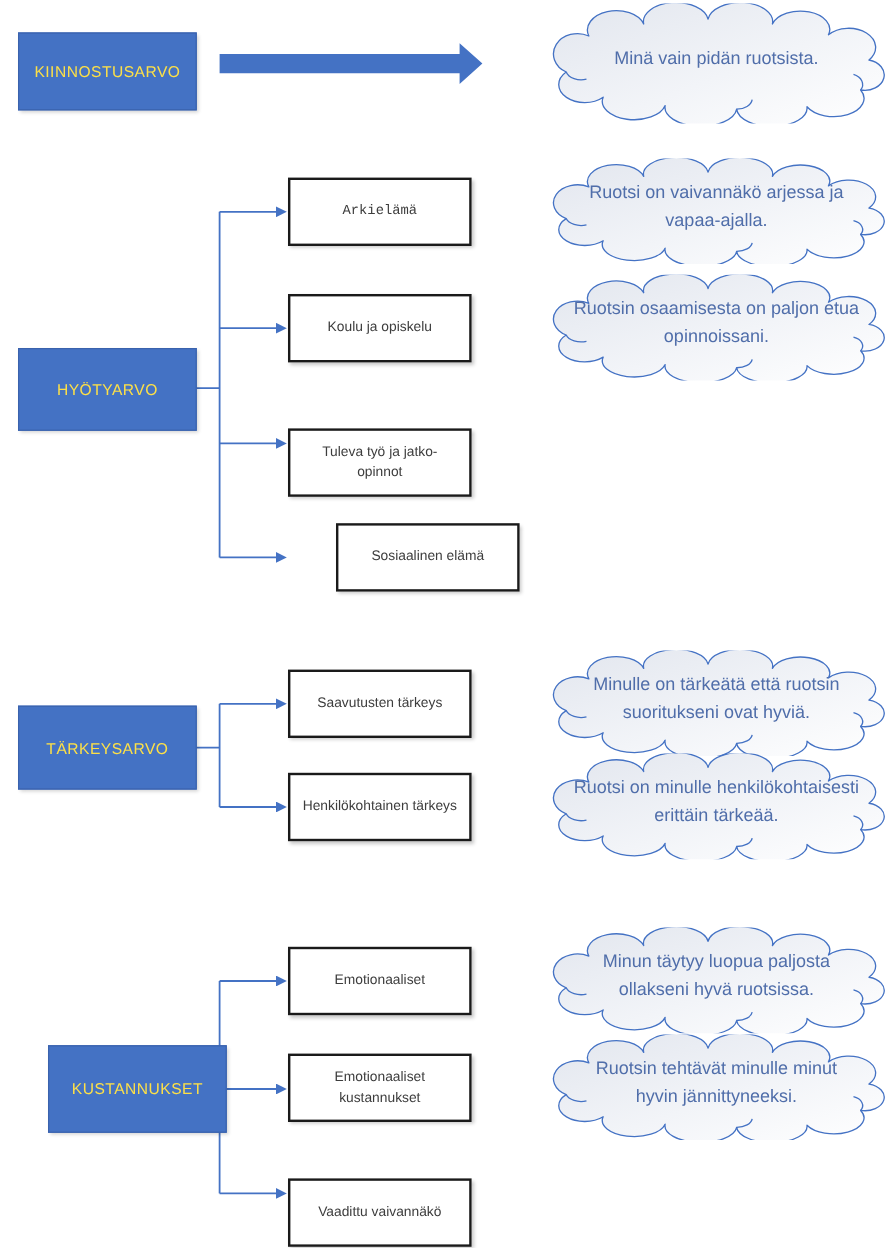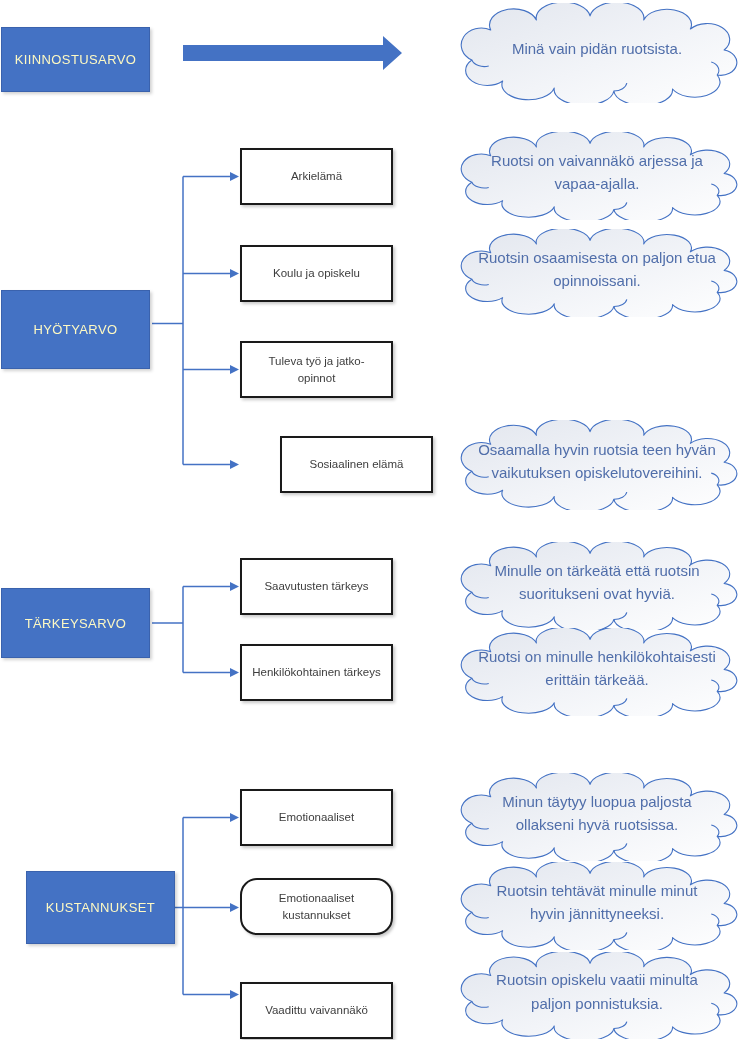--- a/index.html
+++ b/index.html
@@ -2,25 +2,25 @@
 <html><head>
 <meta charset="utf-8">
 <style>
   html,body { margin:0; padding:0; background:#ffffff; }
   .canvas {
     position:relative; width:746px; height:1040px; background:#ffffff;
     font-family:"Liberation Sans", sans-serif; overflow:hidden;
   }
   .overlay { position:absolute; left:0; top:0; width:746px; height:1040px; pointer-events:none; }
   .bluebox {
-    position:absolute; left:1px; width:149px; box-sizing:border-box;
+    position:absolute; left:15px; width:149px; box-sizing:border-box;
     background:#4472C4; border:1px solid #3a62ad;
     box-shadow:2px 2px 3px rgba(0,0,0,0.18);
     display:flex; align-items:center; justify-content:center;
-    color:#fef9c3; font-size:13px; letter-spacing:0.4px; text-align:center;
+    color:#fde047; font-size:13px; letter-spacing:0.4px; text-align:center;
   }
   .wbox {
     position:absolute; left:240px; width:153px; height:57px; box-sizing:border-box;
     background:#ffffff; border:2px solid #1a1a1a;
     box-shadow:2px 2px 3px rgba(0,0,0,0.22);
     display:flex; align-items:center; justify-content:center;
     text-align:center; font-size:11.5px; line-height:1.45; color:#3d3d3d;
     padding:2px 10px;
   }
   .cloud { position:absolute; left:448px; width:298px; }
@@ -96,52 +96,52 @@
       <line x1="183" y1="817.5" x2="183" y2="994.5"></line>
       <line x1="183" y1="817.5" x2="231" y2="817.5" marker-end="url(#arr)"></line>
       <line x1="183" y1="907.5" x2="231" y2="907.5" marker-end="url(#arr)"></line>
       <line x1="183" y1="994.5" x2="231" y2="994.5" marker-end="url(#arr)"></line>
     </g>
   </svg>
 
   <div class="bluebox" style="top:27px; height:65px;">
     <span>KIINNOSTUSARVO</span>
   </div>
-  <div class="bluebox" style="top:290px; height:79px;">
+  <div class="bluebox" style="top:290px; height:69px;">
     <span>HYÖTYARVO</span>
   </div>
   <div class="bluebox" style="top:588px; height:70px;">
     <span>TÄRKEYSARVO</span>
   </div>
   <div class="bluebox" style="top:871px; height:73px;margin-left:25px;">
     <span>KUSTANNUKSET</span>
   </div>
 
-  <div class="wbox" style="top:148px;">
+  <div class="wbox" style="top:148px;font-family:Liberation Mono, monospace;">
     <span>Arkielämä</span>
   </div>
   <div class="wbox" style="top:245px;">
     <span>Koulu ja opiskelu</span>
   </div>
-  <div class="wbox" style="top:341px;">
+  <div class="wbox" style="top:357px;">
     <span>Tuleva työ ja jatko-opinnot</span>
   </div>
   <div class="wbox" style="top:436px;margin-left:40px;">
     <span>Sosiaalinen elämä</span>
   </div>
   <div class="wbox" style="top:558px;">
     <span>Saavutusten tärkeys</span>
   </div>
   <div class="wbox" style="top:644px;">
     <span>Henkilökohtainen tärkeys</span>
   </div>
   <div class="wbox" style="top:789px;">
     <span>Emotionaaliset</span>
   </div>
-  <div class="wbox" style="top:878px;border-radius:17px;">
+  <div class="wbox" style="top:878px;">
     <span>Emotionaaliset kustannukset</span>
   </div>
   <div class="wbox" style="top:966px;margin-top:16px;">
     <span>Vaadittu vaivannäkö</span>
   </div>
 
   <div class="cloud" style="top:3px; height:100px;">
     <svg class="shape" viewBox="0 0 300 100" preserveAspectRatio="none">
         <use href="#cloudShape"></use>
       </svg>
@@ -151,26 +151,20 @@
     <svg class="shape" viewBox="0 0 300 100" preserveAspectRatio="none">
         <use href="#cloudShape"></use>
       </svg>
     <div class="cloud-text">Ruotsi on vaivannäkö arjessa ja vapaa-ajalla.</div>
   </div>
   <div class="cloud" style="top:229px; height:88px;">
     <svg class="shape" viewBox="0 0 300 100" preserveAspectRatio="none">
         <use href="#cloudShape"></use>
       </svg>
     <div class="cloud-text">Ruotsin osaamisesta on paljon etua opinnoissani.</div>
-  </div>
-  <div class="cloud" style="top:420px; height:90px;">
-    <svg class="shape" viewBox="0 0 300 100" preserveAspectRatio="none">
-        <use href="#cloudShape"></use>
-      </svg>
-    <div class="cloud-text">Osaamalla hyvin ruotsia teen hyvän vaikutuksen opiskelutovereihini.</div>
   </div>
   <div class="cloud" style="top:542px; height:88px;">
     <svg class="shape" viewBox="0 0 300 100" preserveAspectRatio="none">
         <use href="#cloudShape"></use>
       </svg>
     <div class="cloud-text">Minulle on tärkeätä että ruotsin suoritukseni ovat hyviä.</div>
   </div>
   <div class="cloud" style="top:628px; height:88px;">
     <svg class="shape" viewBox="0 0 300 100" preserveAspectRatio="none">
         <use href="#cloudShape"></use>
@@ -182,20 +176,14 @@
         <use href="#cloudShape"></use>
       </svg>
     <div class="cloud-text">Minun täytyy luopua paljosta ollakseni hyvä ruotsissa.</div>
   </div>
   <div class="cloud" style="top:862px; height:88px;">
     <svg class="shape" viewBox="0 0 300 100" preserveAspectRatio="none">
         <use href="#cloudShape"></use>
       </svg>
     <div class="cloud-text">Ruotsin tehtävät minulle minut hyvin jännittyneeksi.</div>
   </div>
-  <div class="cloud" style="top:952px; height:87px;">
-    <svg class="shape" viewBox="0 0 300 100" preserveAspectRatio="none">
-        <use href="#cloudShape"></use>
-      </svg>
-    <div class="cloud-text">Ruotsin opiskelu vaatii minulta paljon ponnistuksia.</div>
-  </div>
 
 </div>
 
 </body></html>

